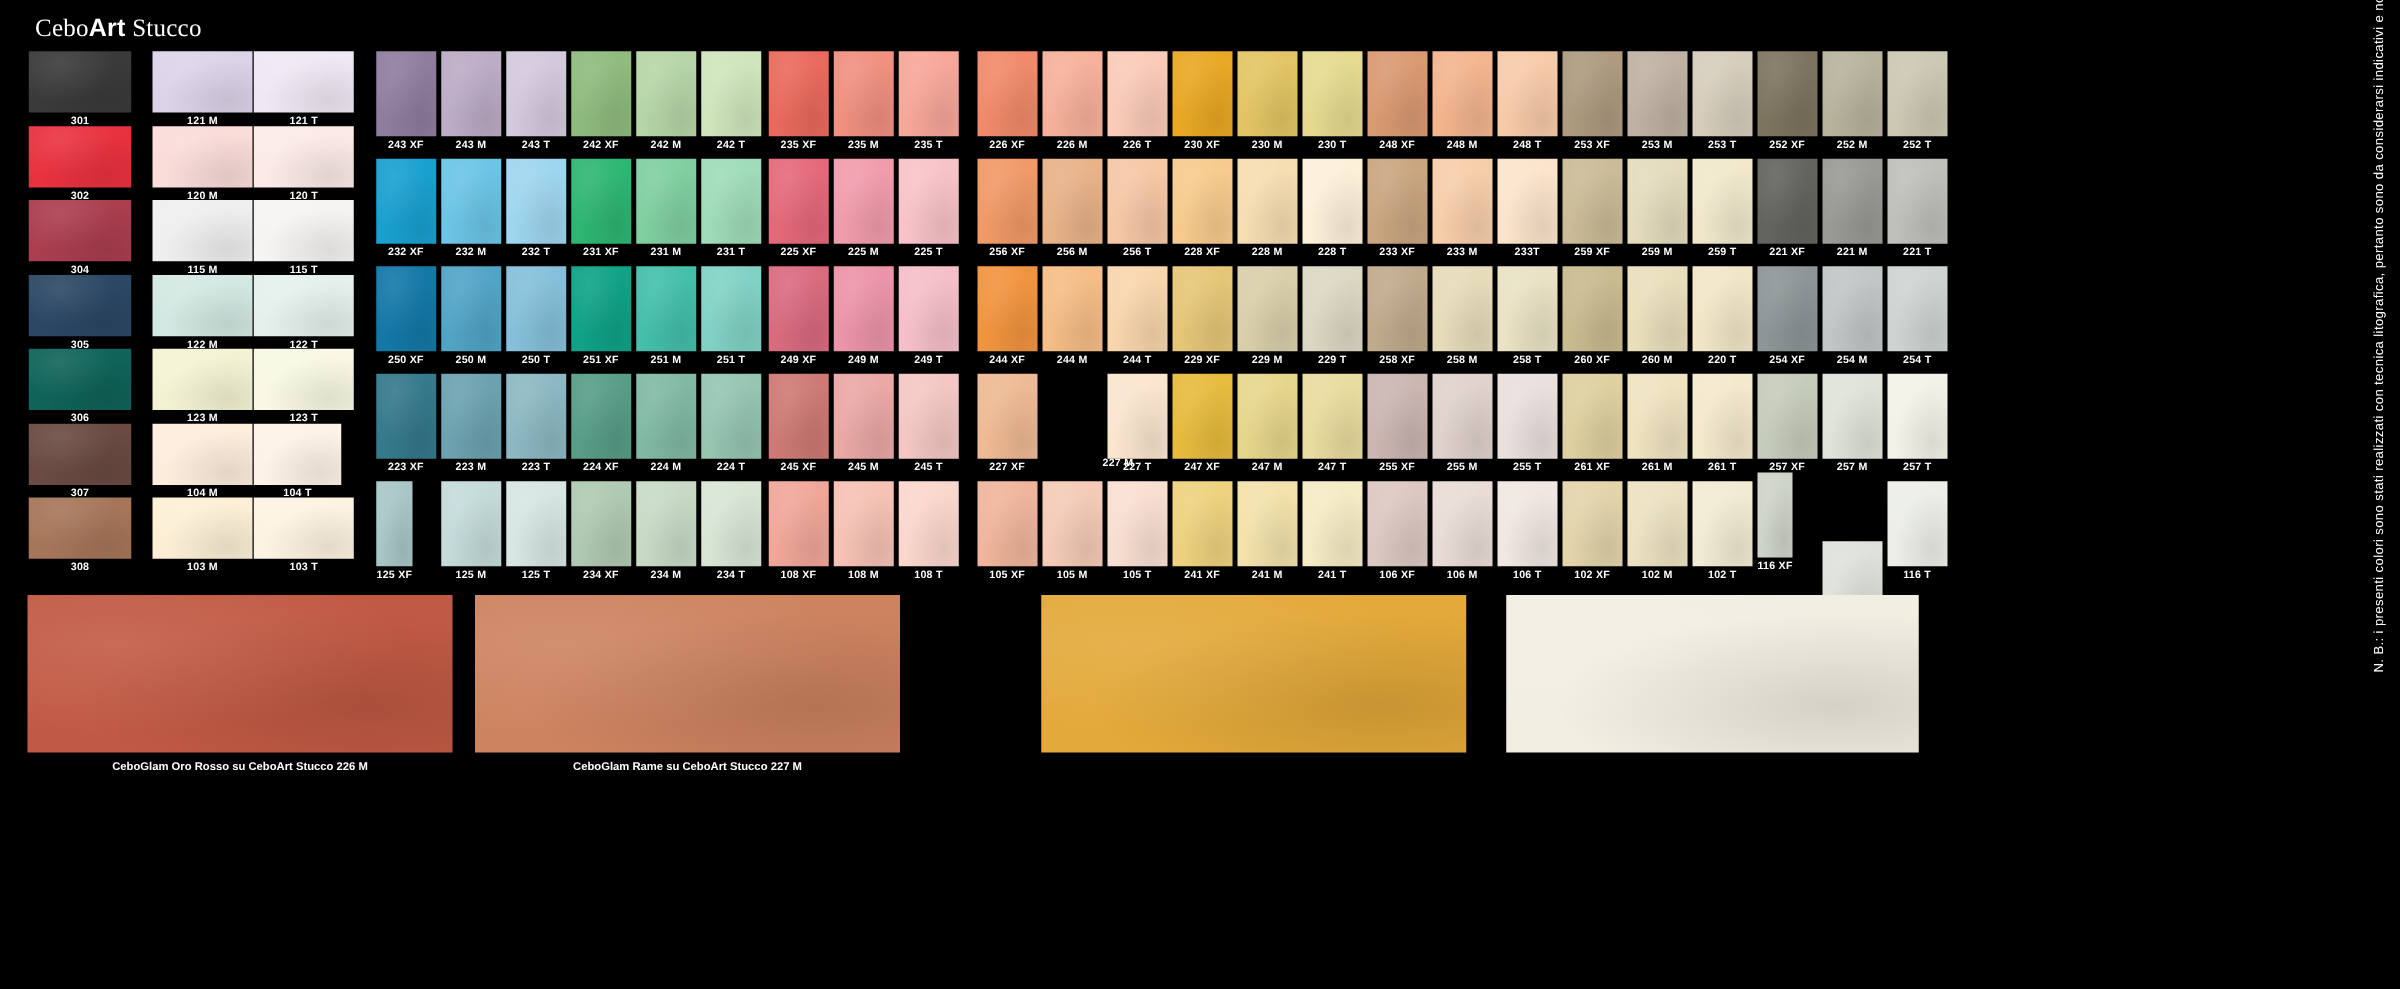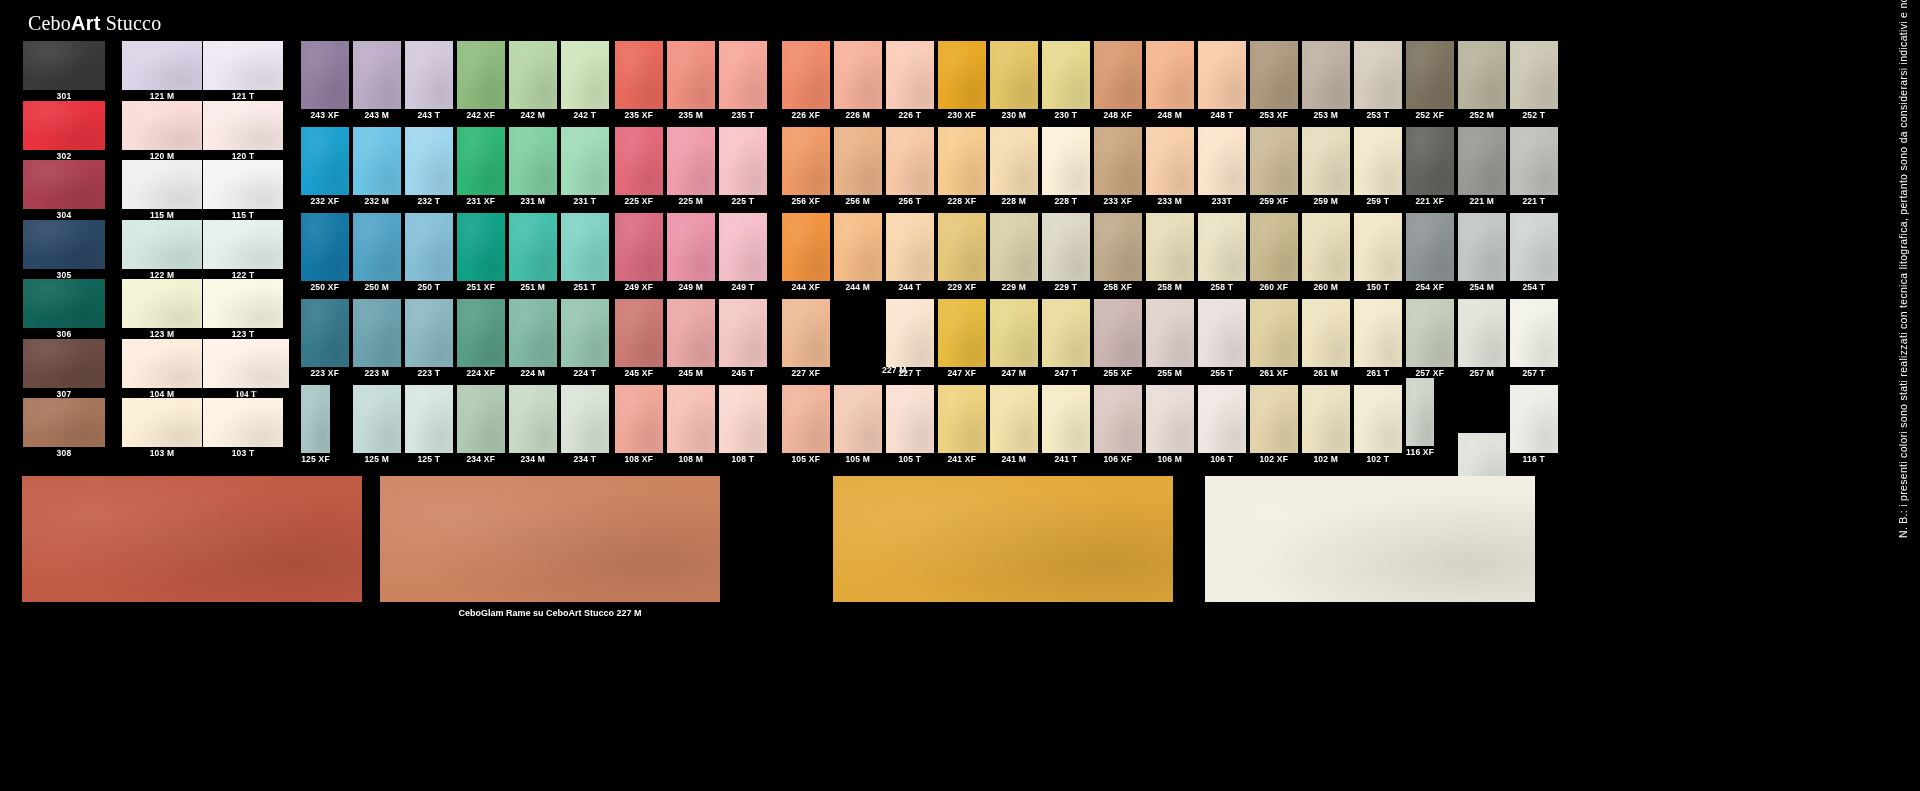--- a/index.html
+++ b/index.html
@@ -149,21 +149,21 @@
         <div class="lbl">123 M</div>
       </div>
       <div class="cell" style="left: 203px; top: 279px; width: 80px;">
         <div class="chip" style="height: 49px; background: rgb(248, 248, 228);"></div>
         <div class="lbl">123 T</div>
       </div>
       <div class="cell" style="left: 122px; top: 338.5px; width: 80px;">
         <div class="chip" style="height: 49px; background: rgb(253, 237, 221);"></div>
         <div class="lbl">104 M</div>
       </div>
-      <div class="cell" style="left: 203px; top: 338.5px; width: 86px; font-family: Liberation Serif, serif;">
+      <div class="cell" style="left: 203px; top: 338.5px; width: 70px;">
         <div class="chip" style="height: 49px; background: rgb(253, 242, 230);"></div>
         <div class="lbl">104 T</div>
       </div>
       <div class="cell" style="left: 122px; top: 398px; width: 80px;">
         <div class="chip" style="height: 49px; background: rgb(252, 239, 214);"></div>
         <div class="lbl">103 M</div>
       </div>
       <div class="cell" style="left: 203px; top: 398px; width: 80px;">
         <div class="chip" style="height: 49px; background: rgb(253, 243, 226);"></div>
         <div class="lbl">103 T</div>
@@ -510,21 +510,21 @@
       <div class="cell" style="left: 1250px; top: 213px; width: 47.5px;">
         <div class="chip" style="height: 68px; background: rgb(201, 187, 144);"></div>
         <div class="lbl">260 XF</div>
       </div>
       <div class="cell" style="left: 1302px; top: 213px; width: 47.5px;">
         <div class="chip" style="height: 68px; background: rgb(233, 223, 188);"></div>
         <div class="lbl">260 M</div>
       </div>
       <div class="cell" style="left: 1354px; top: 213px; width: 47.5px;">
         <div class="chip" style="height: 68px; background: rgb(241, 230, 199);"></div>
-        <div class="lbl">150 T</div>
+        <div class="lbl">220 T</div>
       </div>
       <div class="cell" style="left: 1406px; top: 213px; width: 47.5px;">
         <div class="chip" style="height: 68px; background: rgb(142, 149, 150);"></div>
         <div class="lbl">254 XF</div>
       </div>
       <div class="cell" style="left: 1458px; top: 213px; width: 47.5px;">
         <div class="chip" style="height: 68px; background: rgb(192, 199, 198);"></div>
         <div class="lbl">254 M</div>
       </div>
       <div class="cell" style="left: 1510px; top: 213px; width: 47.5px;">
@@ -651,20 +651,21 @@
         <div class="chip" style="height: 68px; background: rgb(236, 238, 231);"></div>
         <div class="lbl">116 T</div>
       </div>
     </div>
 
   <div class="disclaimer">N. B.: i presenti colori sono stati realizzati con tecnica litografica, pertanto sono da considerarsi indicativi e non impegnativi.</div>
 
   <div id="panels">
       <div class="panel" style="left: 22px; top: 476px; width: 340px;">
         <div class="swatch" style="background: rgb(193, 90, 68);"></div>
+        <div class="cap">CeboGlam Oro Rosso su  CeboArt Stucco 226 M</div>
       </div>
       <div class="panel" style="left: 380px; top: 476px; width: 340px;">
         <div class="swatch" style="background: rgb(205, 131, 96);"></div>
         <div class="cap">CeboGlam Rame su  CeboArt Stucco 227 M</div>
       </div>
       <div class="panel" style="left: 833px; top: 476px; width: 340px;">
         <div class="swatch" style="background: rgb(227, 169, 58);"></div>
       </div>
       <div class="panel" style="left: 1205px; top: 476px; width: 330px;">
         <div class="swatch" style="background: rgb(242, 238, 226);"></div>

